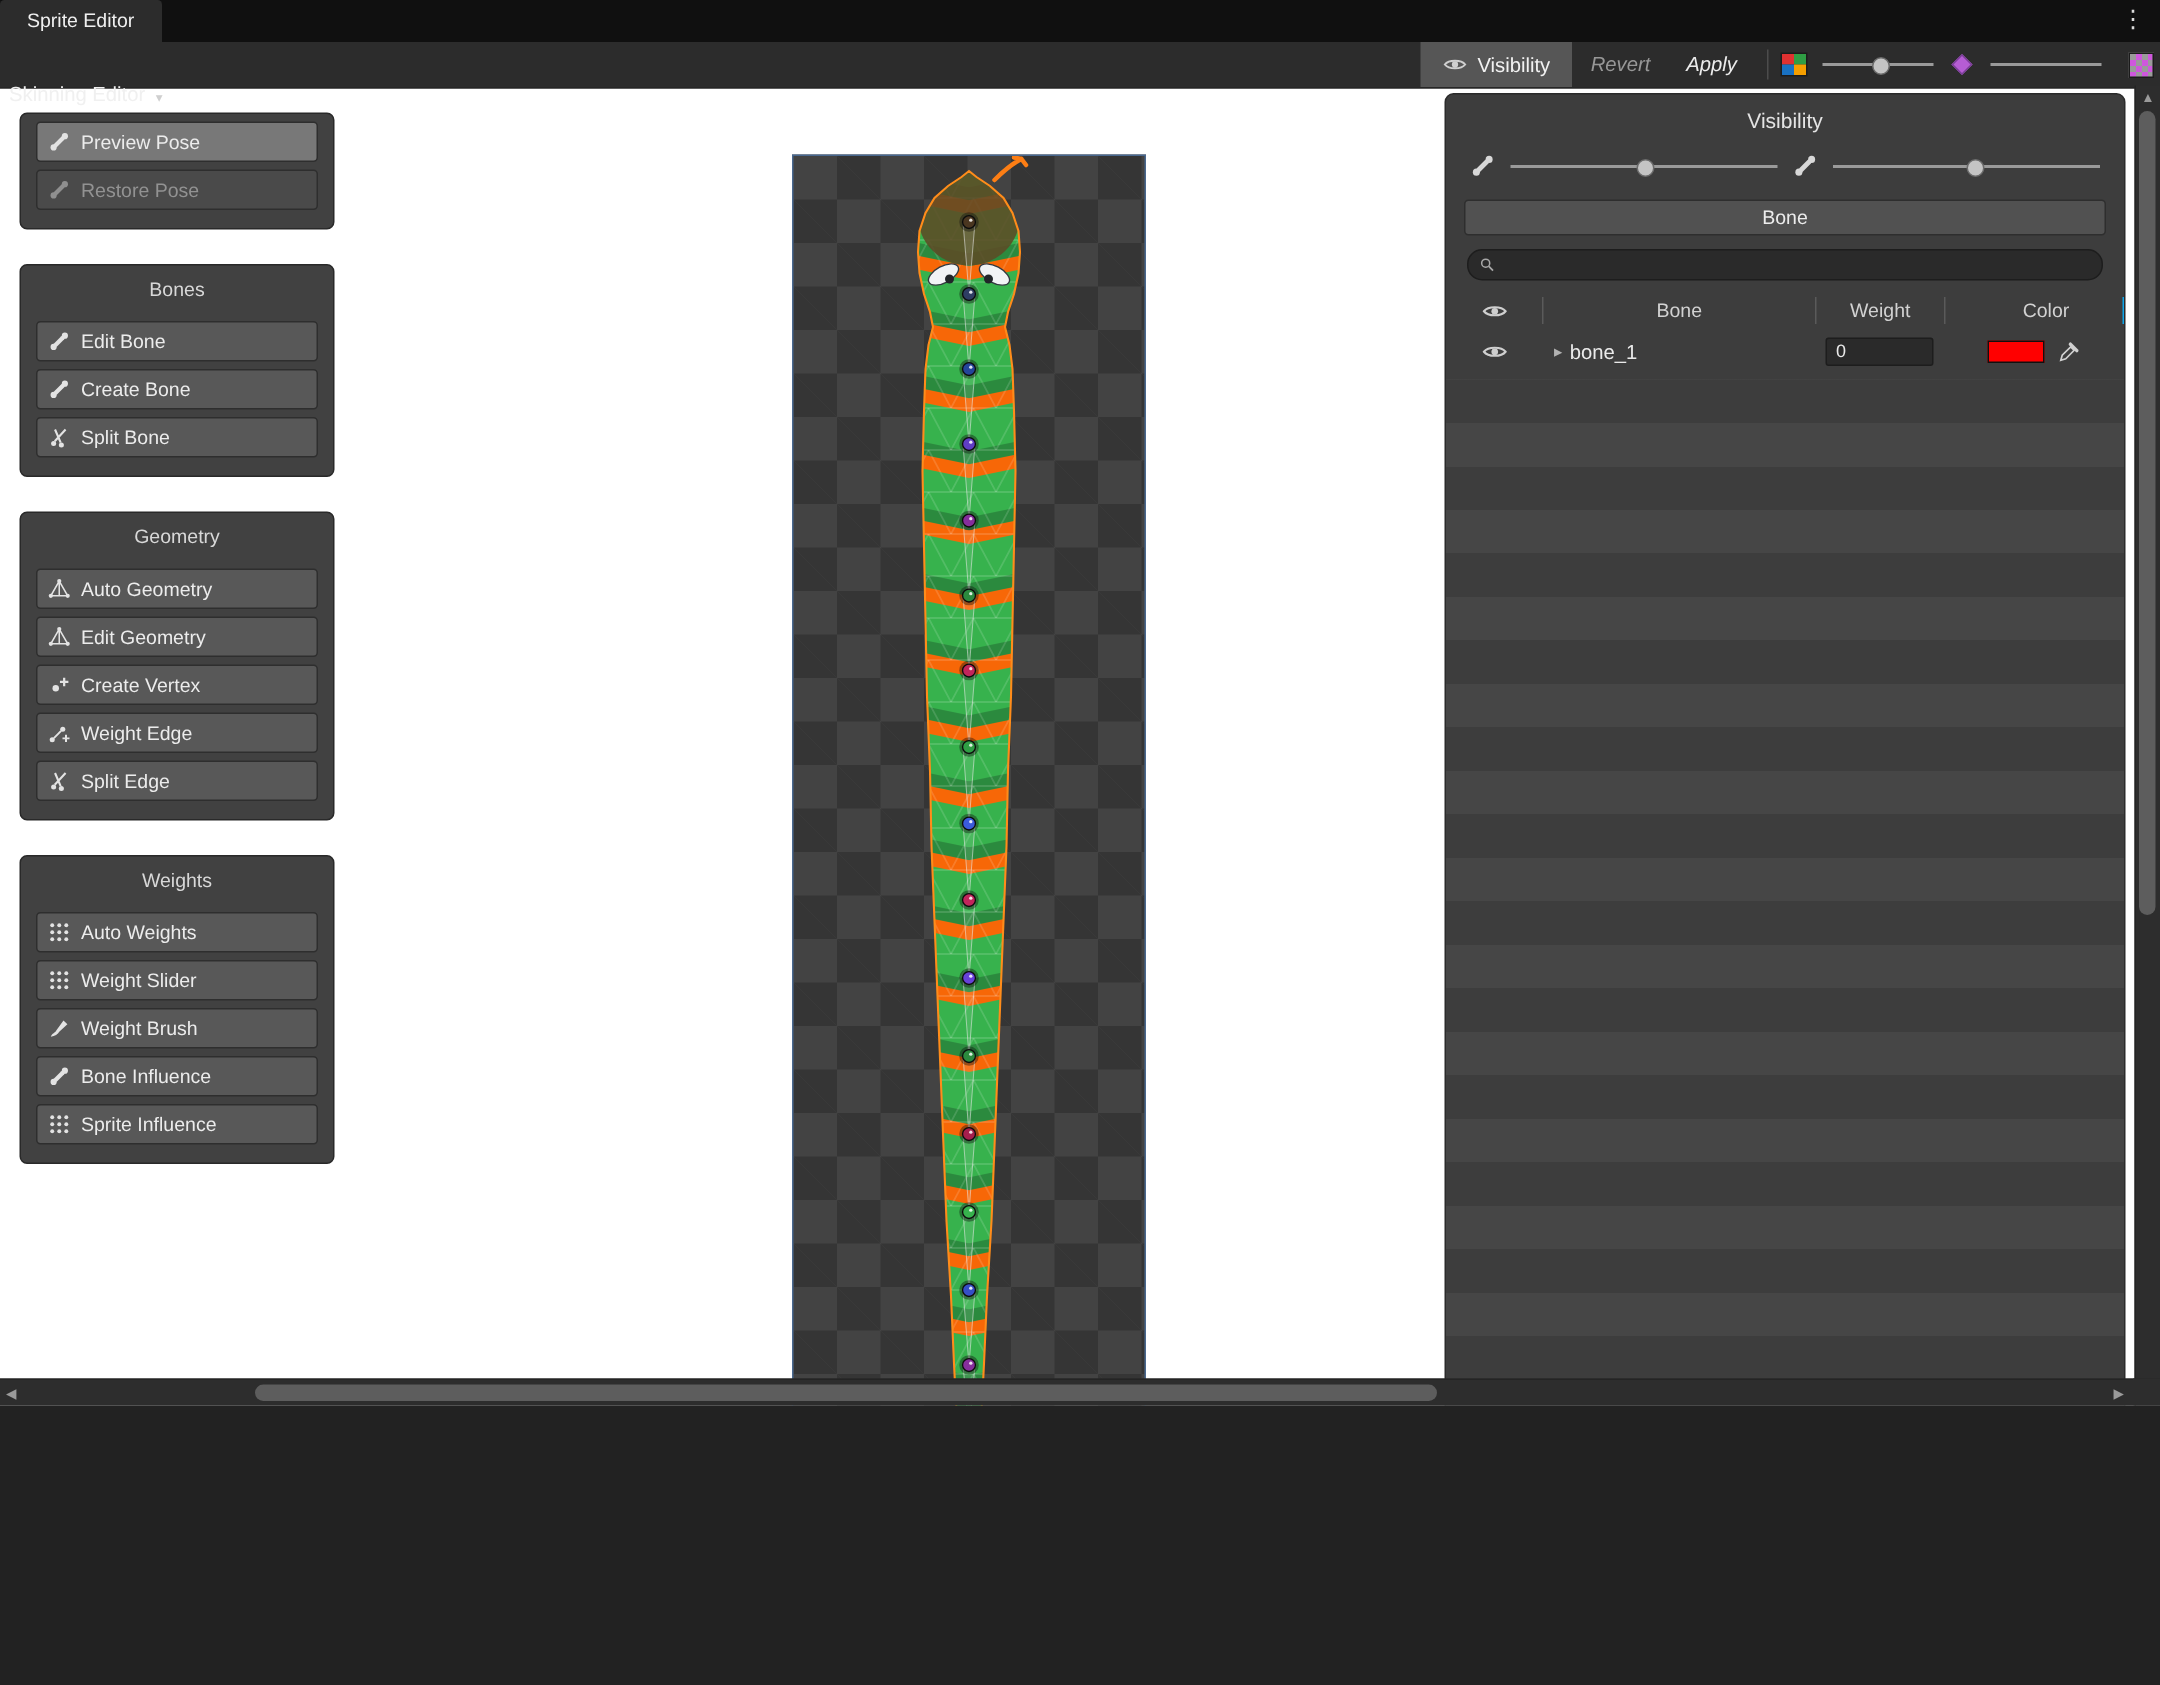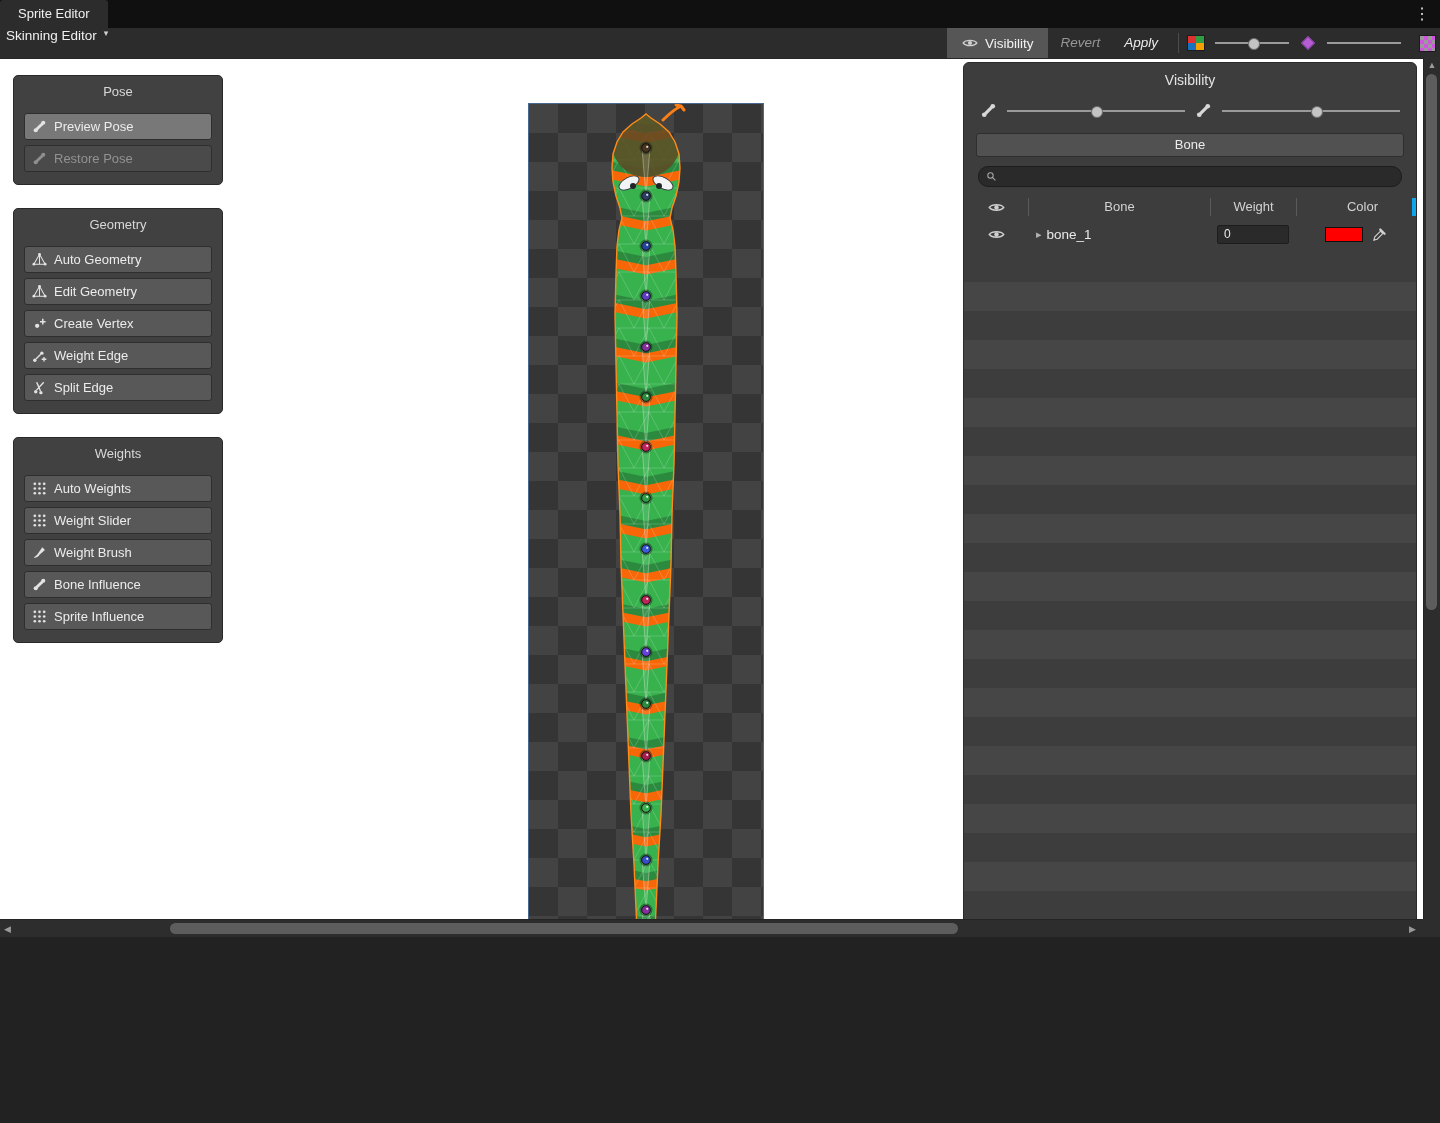--- a/index.html
+++ b/index.html
@@ -4,21 +4,21 @@
 <style>
   html,body{margin:0;padding:0;background:#222;}
   body{font-family:"Liberation Sans", sans-serif;}
   .app{position:relative;width:1440px;height:937px;background:#ffffff;overflow:hidden;}
 
   
   .topbar{position:absolute;left:0;top:0;width:100%;height:28px;background:#101010;}
   .sprite-tab{position:absolute;left:0;top:0;height:28px;padding:0 18px;background:#2c2c2c;color:#f0f0f0;font-size:13px;line-height:28px;border-radius:3px 3px 0 0;}
   .kebab{position:absolute;right:10px;top:1px;color:#dcdcdc;font-size:16px;line-height:26px;cursor:pointer;}
   .toolbar{position:absolute;left:0;top:28px;width:100%;height:30px;background:#2c2c2c;border-bottom:1px solid #262626;}
-  .mode-dd{position:absolute;left:6px;top:0;height:30px;display:flex;align-items:flex-start;gap:7px;color:#f0f0f0;font-size:13.5px;cursor:pointer;}
+  .mode-dd{position:absolute;left:6px;top:12px;height:30px;display:flex;align-items:flex-end;gap:7px;color:#f0f0f0;font-size:13.5px;cursor:pointer;}
   .caret{font-size:9px;color:#cfcfcf;}
   .toolbar-right{position:absolute;right:4px;top:0;height:30px;display:flex;align-items:center;}
   .vis-toggle{display:flex;align-items:center;gap:7px;background:#565656;height:30px;padding:0 15px;color:#f2f2f2;font-size:13.5px;cursor:pointer;}
   .tb-btn{padding:0 12px;color:#ececec;font-size:13.5px;line-height:30px;cursor:pointer;font-style:italic;}
   .tb-btn.dim{color:#979797;}
   .tsep{width:1px;height:20px;background:#4c4c4c;margin:0 8px;}
   .colorgrid{width:16px;height:14px;display:grid;grid-template-columns:1fr 1fr;grid-template-rows:1fr 1fr;border:1px solid #1c1c1c;cursor:pointer;}
   .colorgrid div{width:100%;height:100%;}
   .hslider{position:relative;width:74px;height:12px;margin:0 10px;cursor:pointer;}
   .htrack{position:absolute;left:0;right:0;top:5px;height:2px;background:#9a9a9a;}
@@ -49,21 +49,21 @@
   .vtrack{position:absolute;left:0;right:0;top:5px;height:2px;background:#9a9a9a;}
   .vthumb{position:absolute;top:1px;width:10px;height:10px;border-radius:50%;background:#c4c4c4;border:1px solid #6b6b6b;}
   .bone-tab{margin:2px 12px 9px;height:22px;line-height:22px;text-align:center;background:#515151;border:1px solid #2e2e2e;border-radius:3px;color:#ececec;font-size:13px;cursor:pointer;}
   .vp-search{display:flex;align-items:center;margin:0 14px 8px;height:19px;background:#2a2a2a;border:1px solid #1d1d1d;border-radius:10px;padding:0 7px;gap:5px;}
   .vp-search svg{width:11px;height:11px;color:#a8a8a8;flex:none;}
   .vp-search input{flex:1;background:none;border:none;outline:none;color:#ddd;font-size:12px;}
   .vp-header,.vp-row{display:grid;grid-template-columns:64px 1fr 86px 120px;align-items:center;}
   .vp-header{height:24px;color:#d2d2d2;font-size:13px;}
   .vp-header>div{text-align:center;height:18px;line-height:18px;}
   .vp-header>div+div{border-left:1px solid #5a5a5a;}
-  .vp-header>div:last-child{border-right:4px solid #0ea5e9;padding-left:16px;}
+  .vp-header>div:last-child{border-right:1px solid #0ea5e9;padding-left:16px;}
   .eye{width:17px;height:17px;color:#cfcfcf;cursor:pointer;}
   .vp-row{height:31px;color:#eaeaea;font-size:13.5px;}
   .col-eye{display:flex;justify-content:center;align-items:center;}
   .vp-row .col-name{display:flex;align-items:center;gap:5px;padding-left:8px;}
   .expander{color:#b2b2b2;font-size:11px;cursor:pointer;}
   .depth-input{width:58px;height:17px;background:#2a2a2a;border:1px solid #1d1d1d;border-radius:2px;color:#eaeaea;font-size:12px;line-height:17px;padding:0 6px;margin:0 auto;cursor:text;}
   .col-color{display:flex;align-items:center;justify-content:center;gap:9px;}
   .color-swatch{width:36px;height:13px;border:1px solid #101010;cursor:pointer;}
   .dropper{width:15px;height:15px;color:#d0d0d0;cursor:pointer;}
   .vp-stripes{flex:1;margin-top:3px;background:repeating-linear-gradient(to bottom,transparent 0,transparent 29px,#464646 29px,#464646 58px);border-radius:0 0 6px 6px;}
@@ -183,35 +183,55 @@
       <div class="hslider">
         <div class="htrack"></div>
       </div>
       <div class="checker-swatch"></div>
     </div>
   </div>
 
   <div class="tools">
 
     <div class="tool-group">
-      <div class="tg-title">Pose</div>
       <div class="tool-btn selected">
         <svg class="ticon">
             <use href="#i-bone"></use>
           </svg>
         <span>Preview Pose</span>
       </div>
       <div class="tool-btn disabled">
         <svg class="ticon">
             <use href="#i-bone"></use>
           </svg>
         <span>Restore Pose</span>
       </div>
     </div>
 
+    <div class="tool-group">
+      <div class="tg-title">Bones</div>
+      <div class="tool-btn normal">
+        <svg class="ticon">
+            <use href="#i-bone"></use>
+          </svg>
+        <span>Edit Bone</span>
+      </div>
+      <div class="tool-btn normal">
+        <svg class="ticon">
+            <use href="#i-bone"></use>
+          </svg>
+        <span>Create Bone</span>
+      </div>
+      <div class="tool-btn normal">
+        <svg class="ticon">
+            <use href="#i-scissors"></use>
+          </svg>
+        <span>Split Bone</span>
+      </div>
+    </div>
 
     <div class="tool-group">
       <div class="tg-title">Geometry</div>
       <div class="tool-btn normal">
         <svg class="ticon">
             <use href="#i-mesh"></use>
           </svg>
         <span>Auto Geometry</span>
       </div>
       <div class="tool-btn normal">

